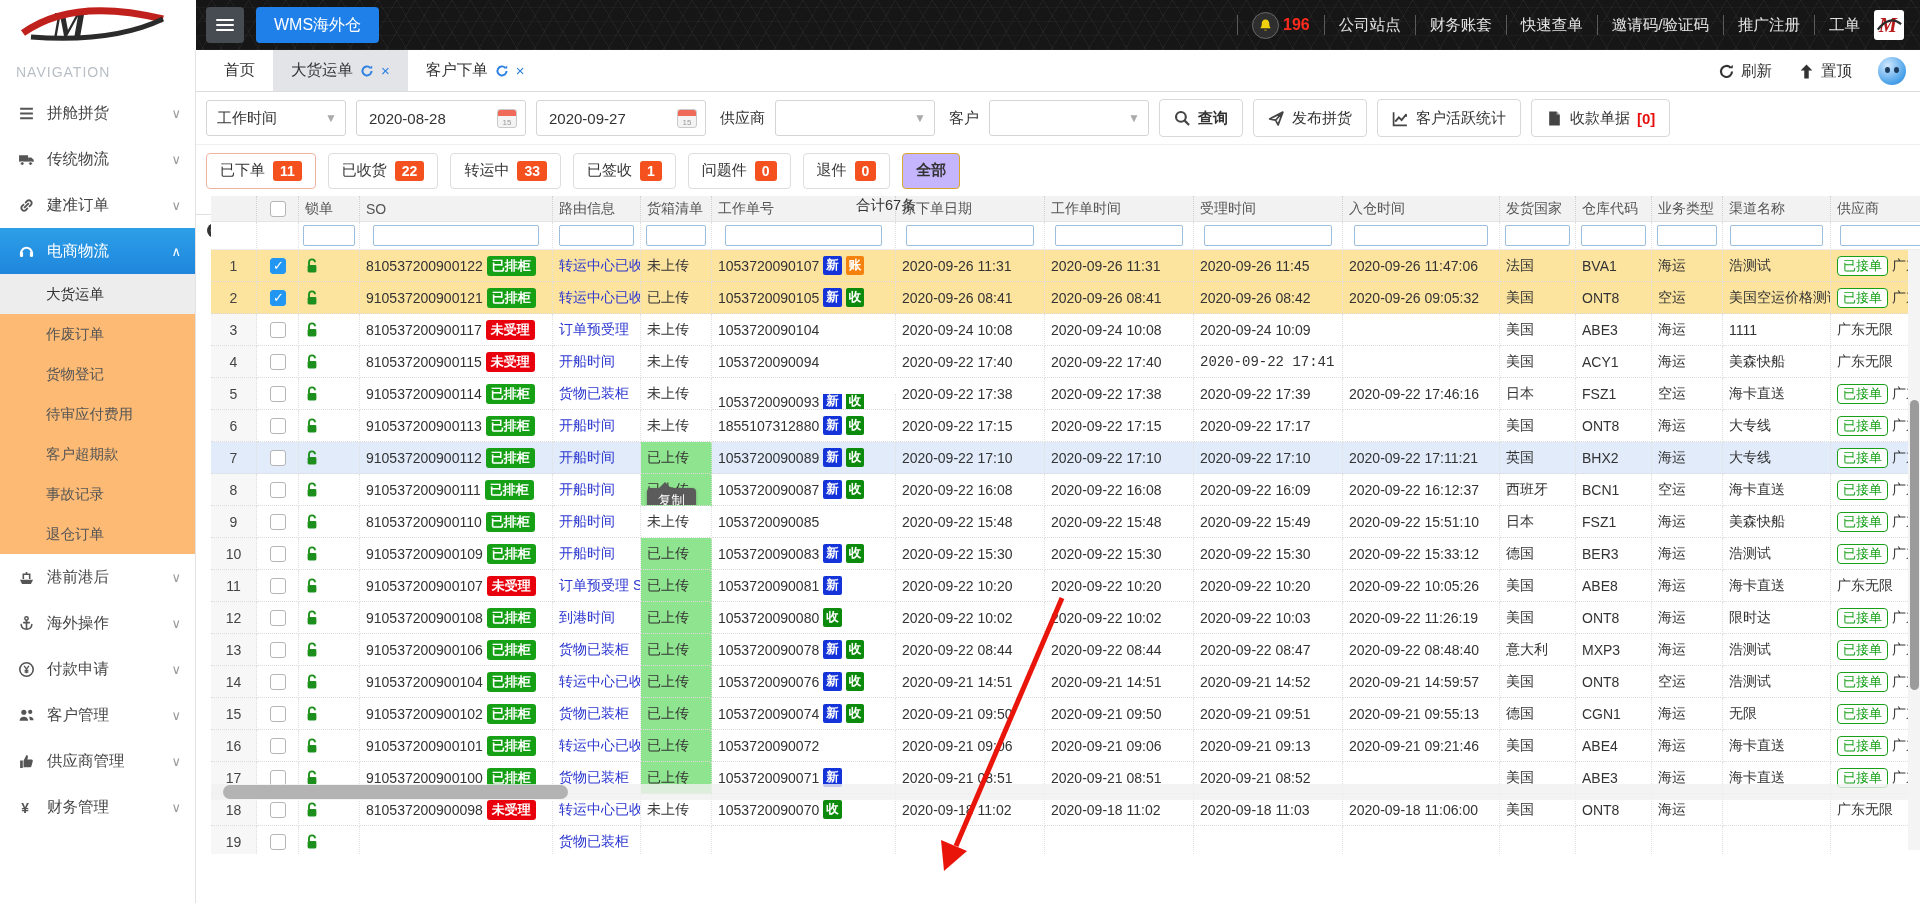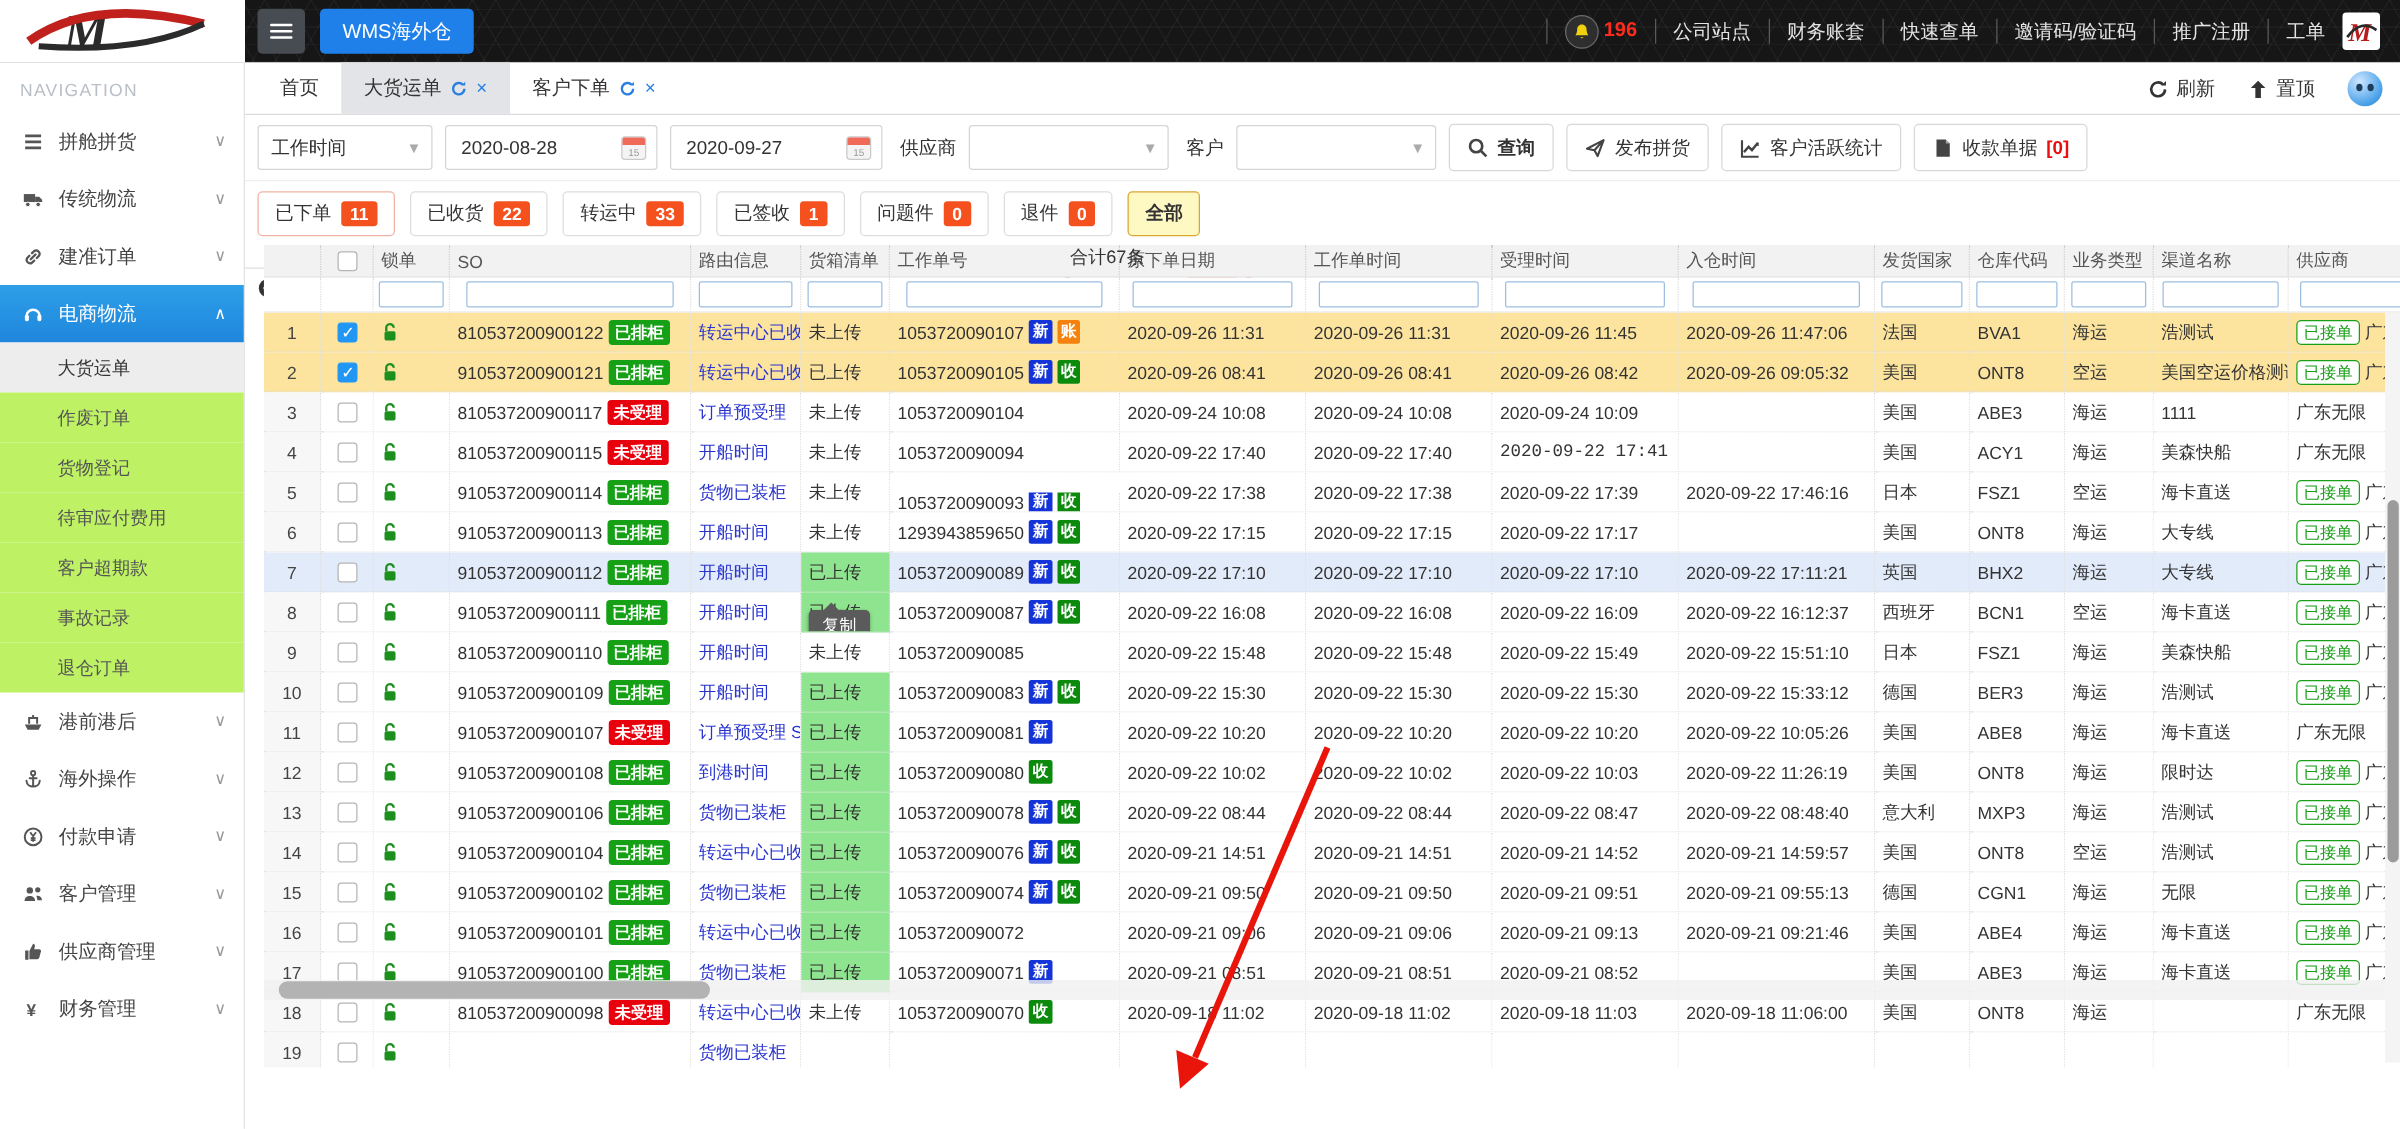--- a/index.html
+++ b/index.html
@@ -31,21 +31,21 @@
   
   #sidebar { position:absolute; left:0; top:50px; width:196px; height:853px; background:#fff; border-right:1px solid #e2e2e2; }
   #nav-label { color:#b9bfc6; font-size:14px; letter-spacing:1px; padding:14px 0 10px 16px; }
   .sb-group { height:46px; display:flex; align-items:center; gap:12px; padding:0 14px 0 18px; font-size:15.5px; color:#444; cursor:pointer; }
   .sb-group .ic { width:17px; height:17px; color:#555; }
   .sb-group .lbl { flex:1; }
   .sb-chev { color:#999; font-size:13px; }
   .sb-group.active { background:linear-gradient(#2d9fe8,#1f86dc); color:#fff; }
   .sb-group.active .ic { color:#fff; }
   .sb-group.active .sb-chev { color:#fff; }
-  .sb-sub { height:40px; display:flex; align-items:center; padding-left:46px; font-size:14.5px; color:#555; cursor:pointer; background:#bef264; }
+  .sb-sub { height:40px; display:flex; align-items:center; padding-left:46px; font-size:14.5px; color:#555; cursor:pointer; background:#fdba74; }
   .sb-sub.active { background:#ededed; color:#333; }
 
   
   #main { position:absolute; left:196px; top:50px; width:1724px; height:853px; background:#fff; }
 
   #tabrow { height:42px; border-bottom:1px solid #dcdcdc; display:flex; align-items:stretch; padding-left:10px; position:relative; }
   .tab { display:flex; align-items:center; gap:7px; padding:0 18px; font-size:15.5px; color:#333; cursor:pointer; }
   .tab.active { background:#e2e4e8; }
   .tab .ic { width:14px; height:14px; color:#2a7fe0; }
   .tab-x { color:#2a7fe0; font-size:15px; line-height:1; }
@@ -64,21 +64,21 @@
   .cal::before { content:""; position:absolute; left:0; right:0; top:0; height:6px; background:#f06a5a; border-radius:2px 2px 0 0; }
   .flabel { font-size:15px; color:#333; margin-left:4px; }
   .fbtn { height:38px; border:1px solid #d8d8d8; border-radius:4px; background:#fff; display:flex; align-items:center; gap:7px; padding:0 14px; font-size:15px; color:#333; cursor:pointer; white-space:nowrap; }
   .fbtn .ic { width:17px; height:17px; }
   .red-cnt { color:#e80f0f; font-weight:bold; }
 
   #statusrow { height:51px; display:flex; align-items:center; gap:12px; padding-left:10px; }
   .stbtn { height:36px; border:1px solid #ddd; border-radius:4px; background:#fff; display:flex; align-items:center; gap:8px; padding:0 13px; font-size:15px; color:#333; cursor:pointer; }
   .stbtn .cnt { background:#f4511e; color:#fff; border-radius:3px; padding:2px 7px; font-size:14px; font-weight:bold; }
   .stbtn.first { border-color:#f0b3a3; }
-  .stbtn.all { background:#fef9c3; border-color:#d9a62e; font-weight:bold; }
+  .stbtn.all { background:#c4b5fd; border-color:#d9a62e; font-weight:bold; }
 
   
   #tablewrap { position:absolute; left:15px; top:146px; right:0; height:658px; overflow:hidden; font-size:14px; }
   .trh, .trf, .trow { display:flex; align-items:stretch; width:1790px; }
   .trh { height:26px; background:#f2f2f2; }
   .th { display:flex; align-items:center; padding:0 6px; color:#555; border-right:1px dotted #d0d0d0; border-bottom:1px solid #e4e4e4; white-space:nowrap; overflow:hidden; }
   .trf { height:28px; background:#fff; }
   .tf { display:flex; align-items:center; justify-content:center; border-right:1px dotted #e0e0e0; border-bottom:1px solid #ececec; }
   .tf input { width:86%; height:21px; border:1px solid #9dbfdf; border-radius:2px; outline:none; font-size:12px; padding:0 3px; }
   .trow { height:32px; background:#fff; }
@@ -720,21 +720,21 @@
             <span>910537200900113</span>
             <span class="badge g">已排柜</span>
           </div>
           <div class="td c-rt" style="width: 88px;">
             <span class="link">开船时间</span>
           </div>
           <div class="td c-cg" style="width: 71px;">
             <span>未上传</span>
           </div>
           <div class="td c-wo" style="width: 184px;">
-            <span>1293943859650</span>
+            <span>1855107312880</span>
             <span class="sq b-new">新</span>
             <span class="sq b-recv">收</span>
           </div>
           <div class="td c-d1" style="width: 149px;">2020-09-22 17:15</div>
           <div class="td c-d2" style="width: 149px;">2020-09-22 17:15</div>
           <div class="td c-d3" style="width: 149px;">2020-09-22 17:17</div>
           <div class="td c-d4" style="width: 157px;"></div>
           <div class="td c-co" style="width: 76px;">美国</div>
           <div class="td c-wh" style="width: 76px;">ONT8</div>
           <div class="td c-bz" style="width: 71px;">海运</div>

